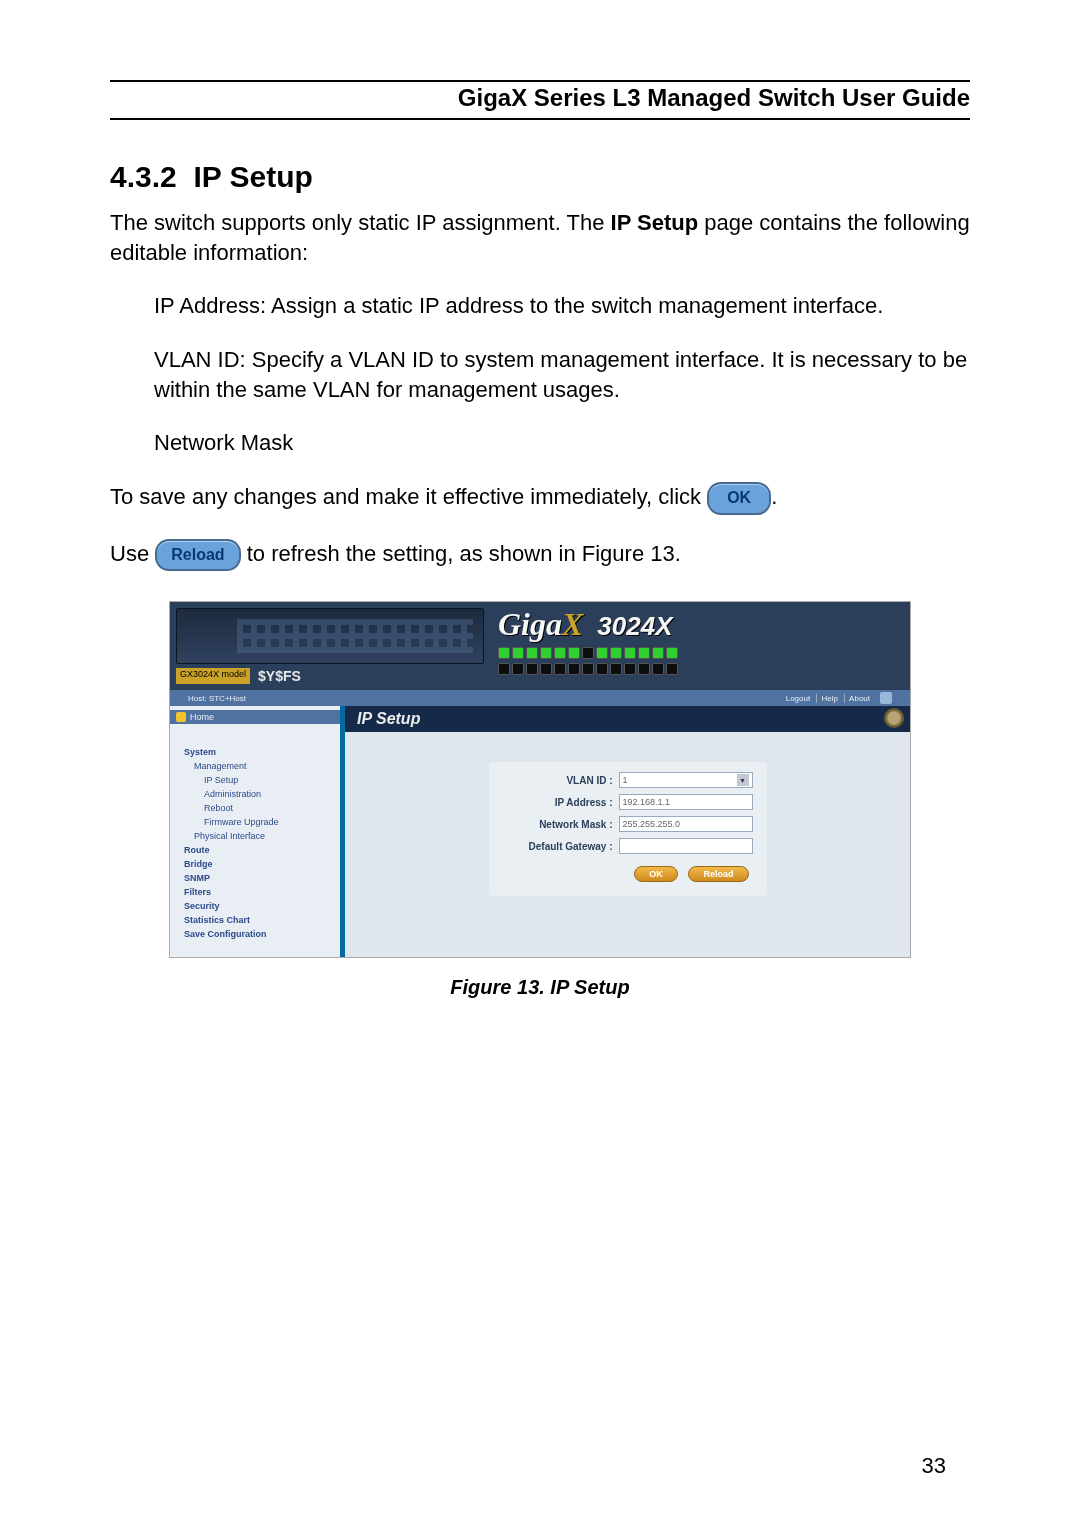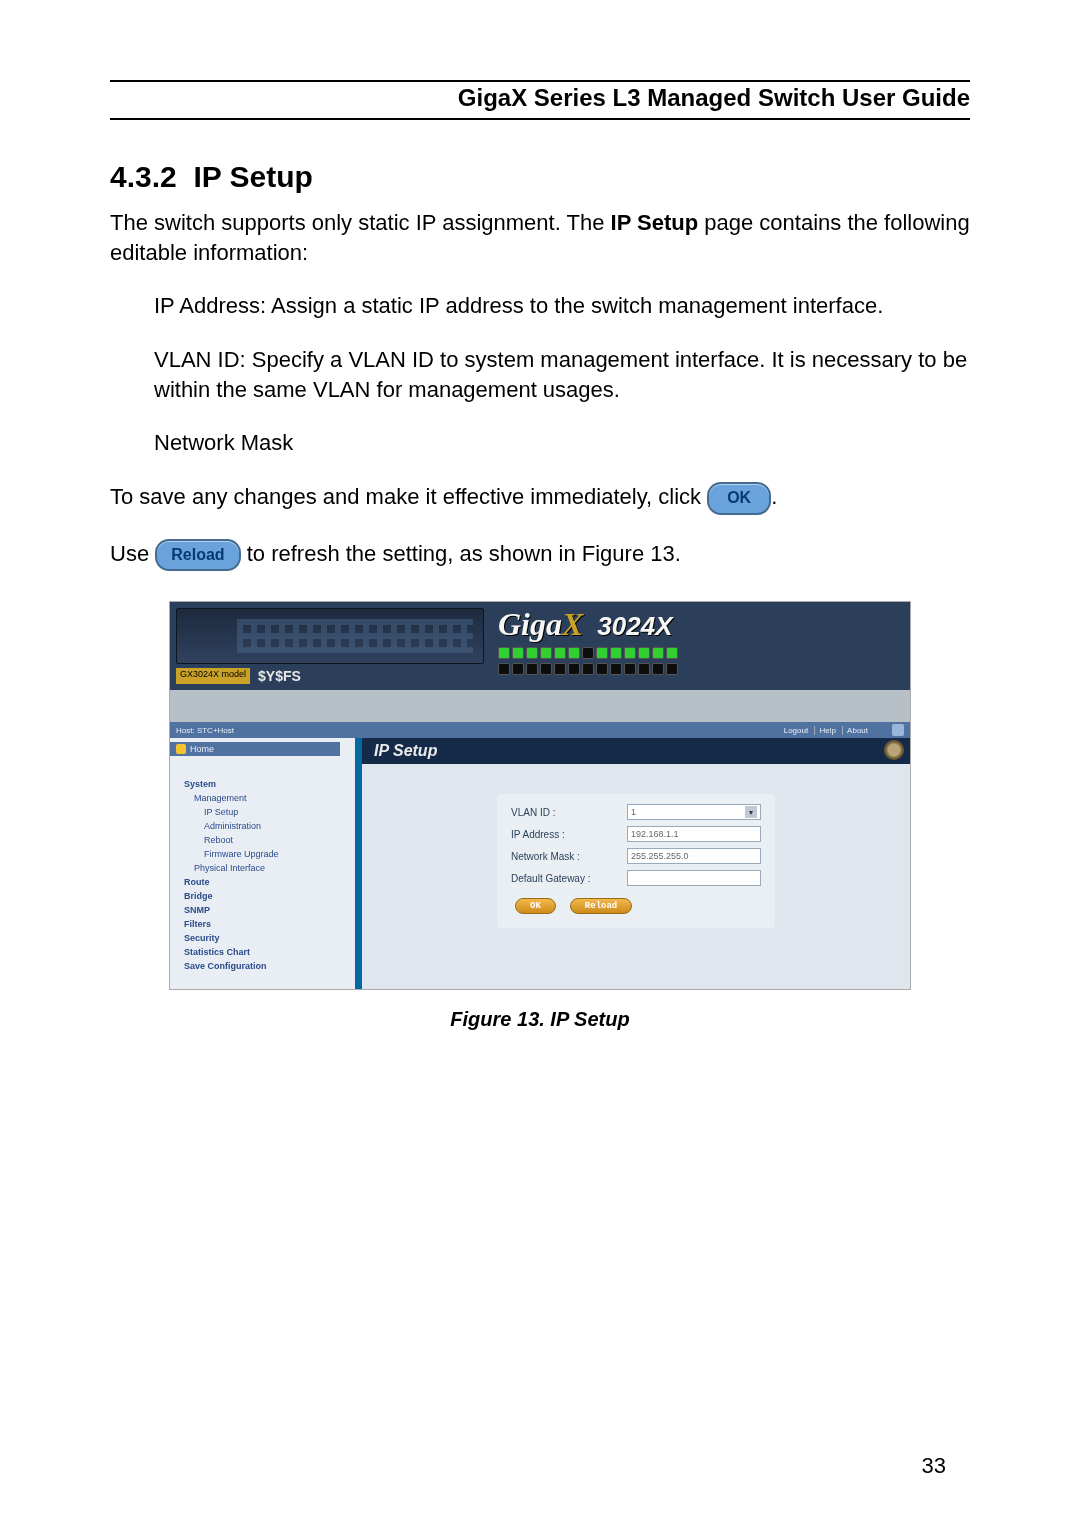--- a/index.html
+++ b/index.html
@@ -156,43 +156,42 @@
   }
   .port-strip .led.on {
     background: #2fd02f;
   }
   .status-bar {
     height: 16px;
     background: #4f72a1;
     display: flex;
     align-items: center;
     justify-content: flex-end;
-    padding: 0 6px;
+    padding: 0 18px;
     font-size: 8px;
     color: #e8eef7;
-    gap: 20px;
-    margin-top: 32px;
+    gap: 6px;
   }
   .status-left { margin-right: auto; color: #e8eef7; }
   .status-links span { padding: 0 4px; border-left: 1px solid #9ab; }
   .status-links span:first-child { border-left: none; }
   .status-save {
     width: 12px; height: 12px; background: #9ab6d8; border-radius: 2px;
   }
   .shot-body {
     display: flex;
     min-height: 250px;
   }
   .shot-nav {
     width: 170px;
     background: #e9eef4;
-    border-right: 7px solid #0369a1;
+    border-right: 5px solid #0369a1;
     font-size: 9px;
     color: #2b4a8b;
-    padding: 4px 15px 10px 0;
+    padding: 4px 0 10px 0;
   }
   .nav-home {
     background: #4f72a1;
     color: #e8eef7;
     font-size: 9px;
     padding: 2px 6px;
     display: flex;
     align-items: center;
     gap: 4px;
   }
@@ -238,21 +237,22 @@
     color: #2b3f5b;
   }
   .form-row {
     display: flex;
     align-items: center;
     margin-bottom: 6px;
     gap: 6px;
   }
   .form-row label {
     flex: 0 0 110px;
-    font-weight: normal;
+    text-align: right;
+    font-weight: bold;
     color: #2b3f5b;
   }
   .form-row .field {
     flex: 1;
     height: 14px;
     background: #fff;
     border: 1px solid #9ab;
     font-size: 9px;
     color: #666;
     padding: 0 3px;
@@ -264,23 +264,22 @@
     display: flex;
     align-items: center;
     justify-content: space-between;
   }
   .form-row .sel .arrow {
     background: #c0c8d4; width: 12px; height: 12px;
     display: flex; align-items: center; justify-content: center;
     font-size: 8px; color: #334;
   }
   .form-btns {
-    text-align: left;
+    text-align: right;
     margin-top: 12px;
-    font-family: Liberation Mono, monospace;
   }
   .form-btns .mini {
     display: inline-block;
     padding: 2px 14px;
     border-radius: 10px;
     font-size: 9px;
     font-weight: bold;
     color: #fff;
     background: linear-gradient(#f2b94a,#cf8b1d);
     border: 1px solid #9a6a16;

